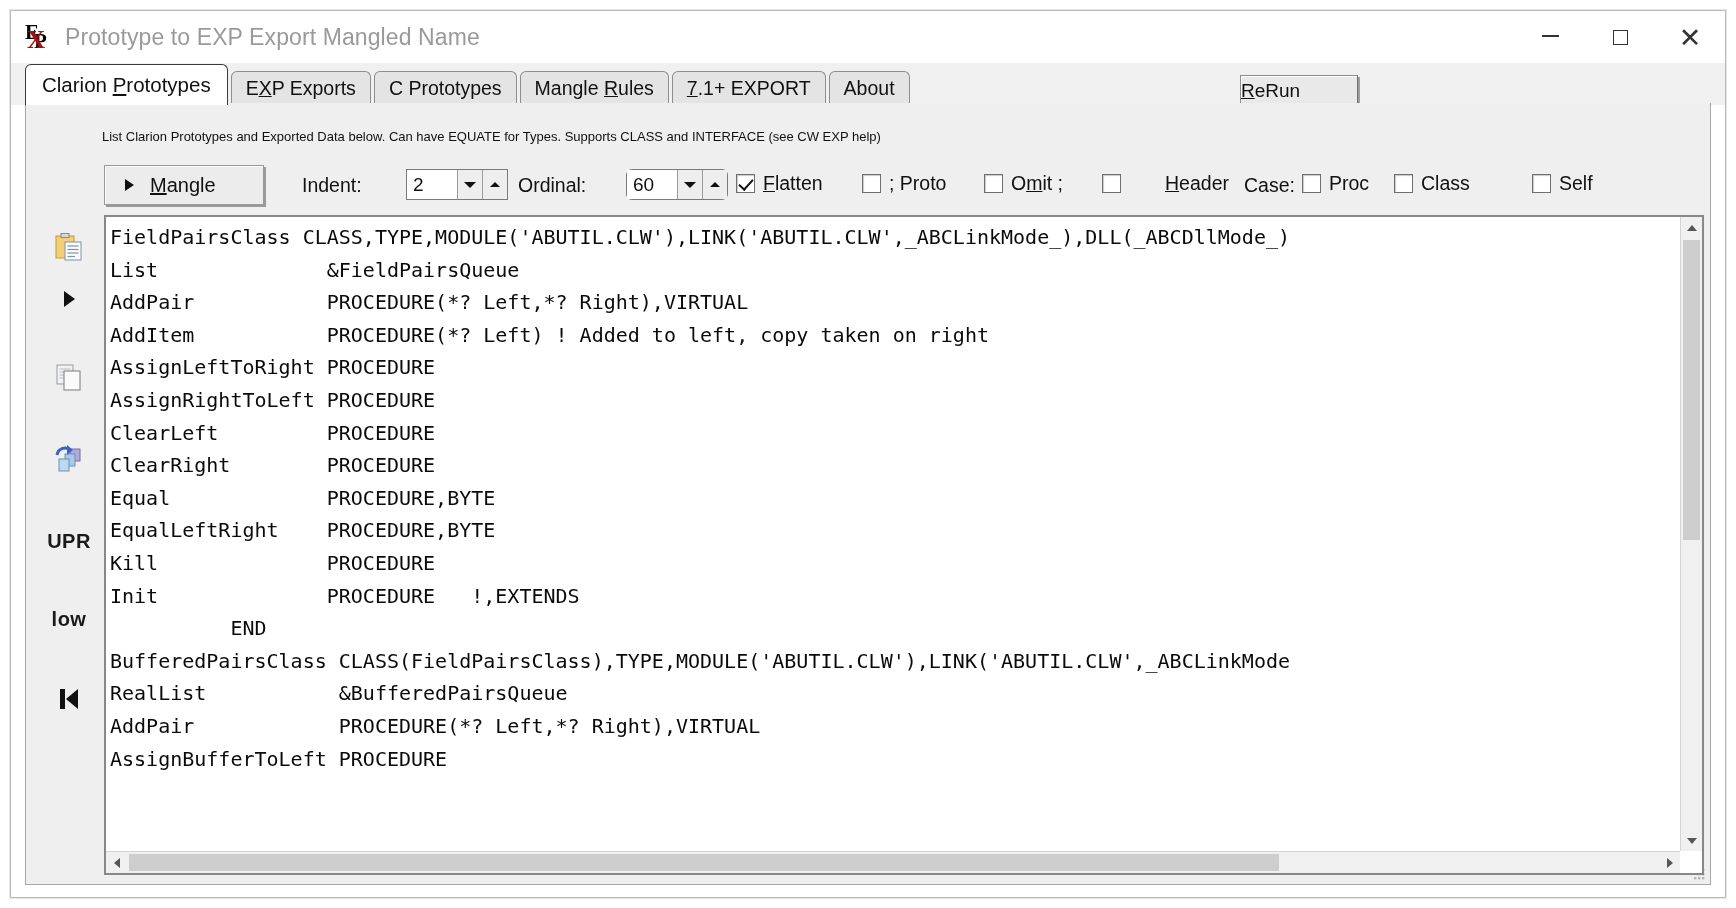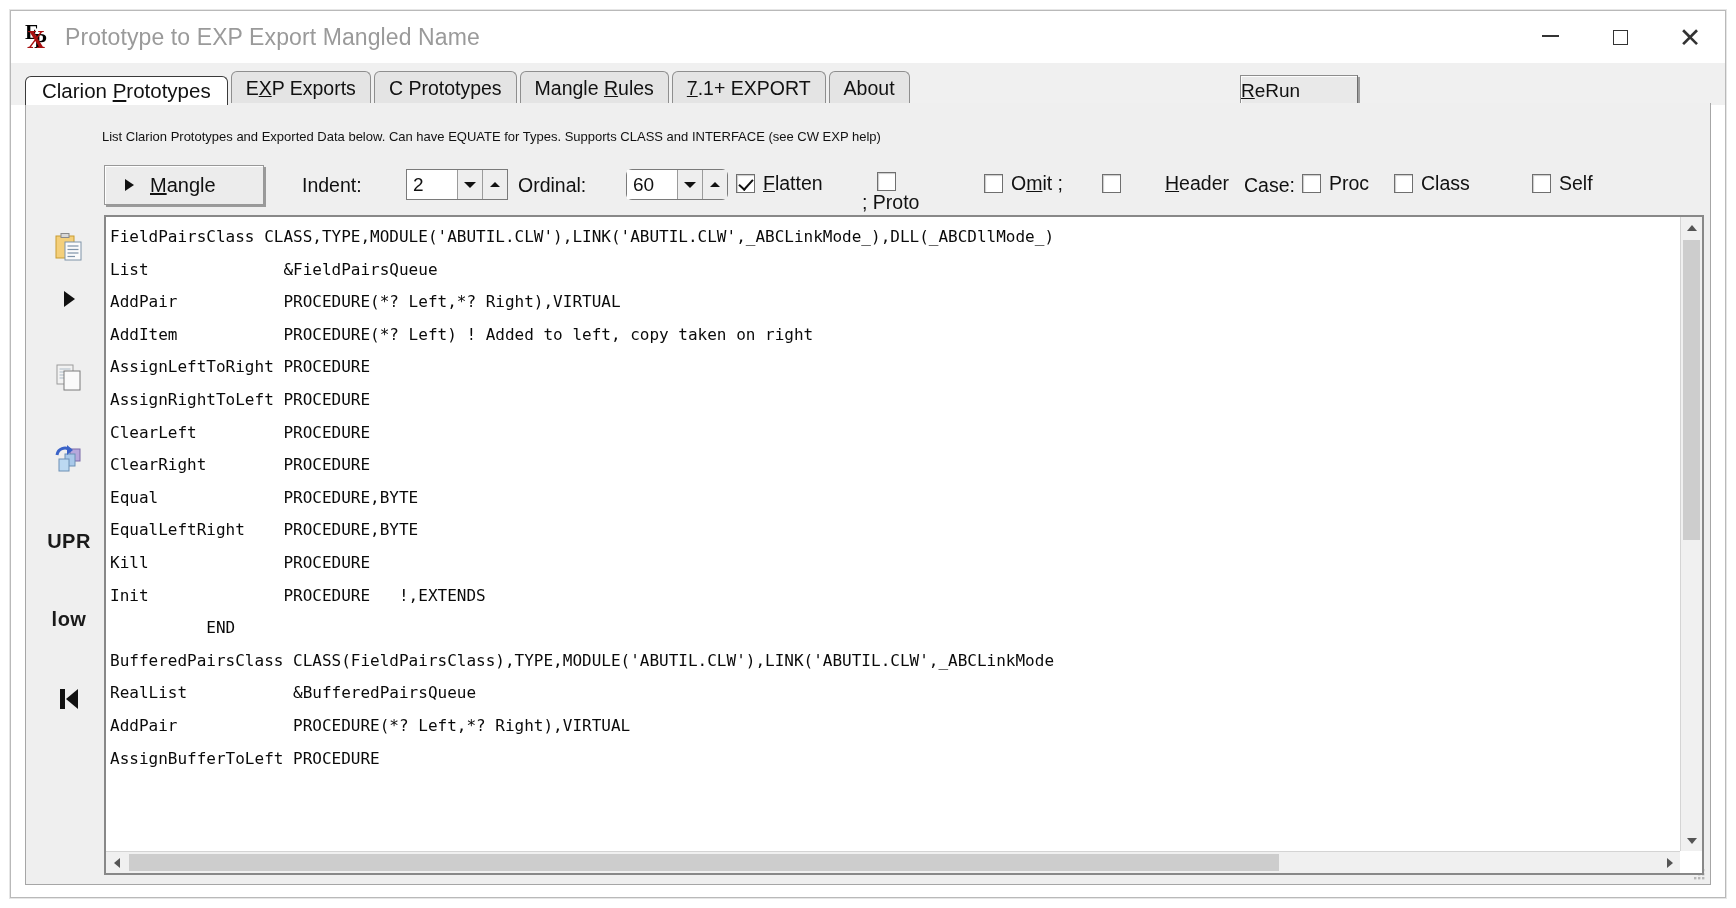--- a/index.html
+++ b/index.html
@@ -103,21 +103,21 @@
     border: 1px solid #8e8e8e;
     border-bottom: none;
     border-radius: 6px 6px 0 0;
     font-size: 19.5px;
     color: #111;
     white-space: nowrap;
   }
   .tab.active {
     background: #ffffff;
     border-color: #3a3a3a;
-    height: 29px;
+    height: 41px;
     font-size: 20.5px;
     padding: 0 16px;
     z-index: 5;
     justify-content: flex-end;
   }
   .tab u { text-decoration: underline; }
 
   .rerun-btn {
     position: absolute;
     left: 1229px; top: 12px;
@@ -231,21 +231,21 @@
     width: 1600px; height: 660px;
     border: 2px solid #888888;
     background: #ffffff;
   }
   .code {
     position: absolute; left: 0; top: 0;
     right: 22px; bottom: 22px;
     overflow: hidden;
     padding: 4px 0 0 4px;
     font-family: "DejaVu Sans Mono", monospace;
-    font-size: 16px;
+    font-size: 20px;
     line-height: 32.6px;
     color: #0a0a0a;
     white-space: pre;
   }
   .code .line { height: 32.6px; }
 
   .vscroll {
     position: absolute; right: 0; top: 0;
     width: 22px; bottom: 22px;
     background: #f0f0f0;
@@ -384,21 +384,21 @@
           </div>
         <div class="up">
             <span class="arr-u"></span>
           </div>
       </div>
 
       <div class="cbx" style="left:710px;">
         <span class="box checked"></span>
         <span class="lbl" id="cb-flatten"><u>F</u>latten</span>
       </div>
-      <div class="cbx" style="left:836px;flex-direction:column;">
+      <div class="cbx" style="left:836px;">
         <span class="box"></span>
         <span class="lbl" id="cb-semi-proto">; Proto</span>
       </div>
       <div class="cbx" style="left:958px;">
         <span class="box"></span>
         <span class="lbl" id="cb-omit">O<u>m</u>it ;</span>
       </div>
       <div class="cbx" style="left:1076px;gap:36px;">
         <span class="box"></span>
         <span class="lbl" id="cb-header"><u>H</u>eader</span>

